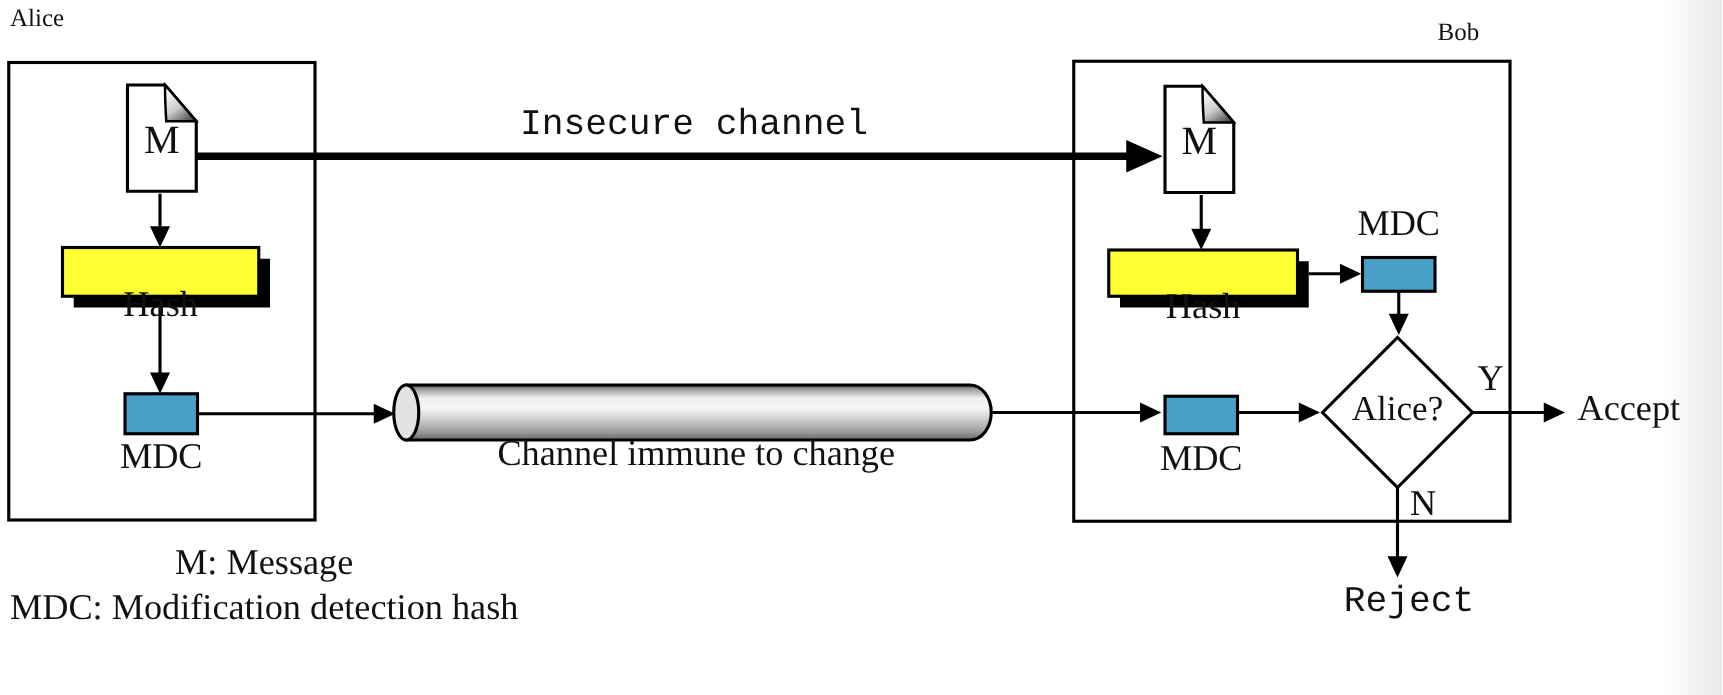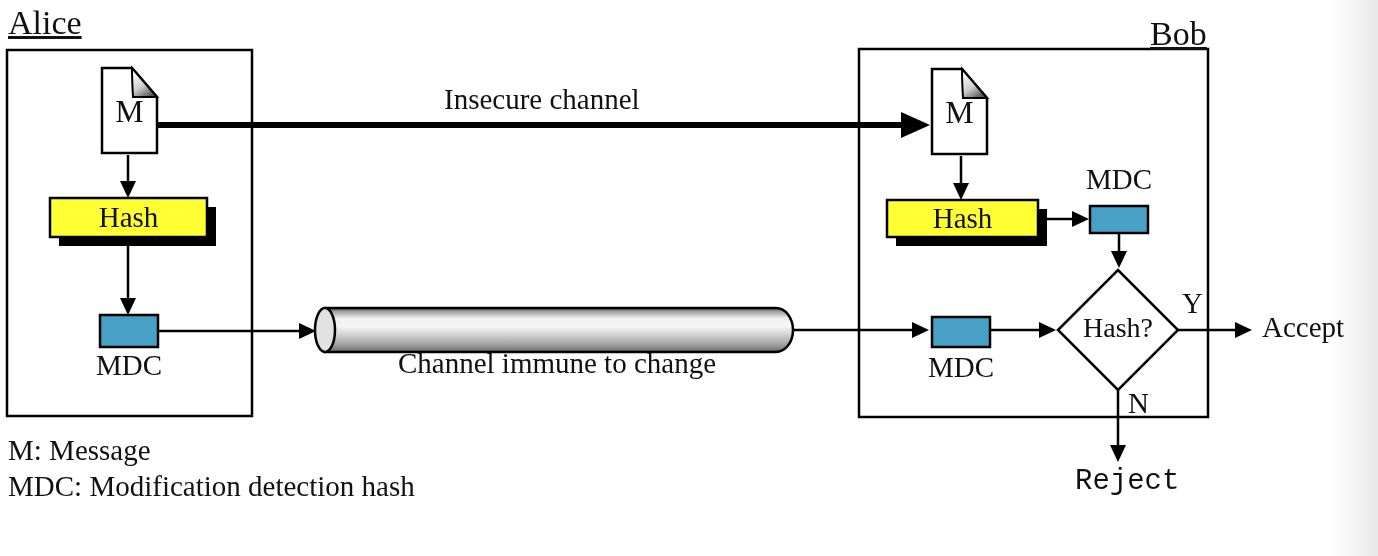--- a/index.html
+++ b/index.html
@@ -6,31 +6,31 @@
   .stage {
     position: relative;
     width: 1378px; height: 556px;
     background: #ffffff;
     font-family: "Liberation Serif", "DejaVu Serif", serif;
     color: #111111;
     overflow: hidden;
   }
   .stage svg.layer { position: absolute; left: 0; top: 0; }
   .lbl { position: absolute; white-space: nowrap; line-height: 1.1; }
-  .t30 { font-size: 34px; text-decoration: underline; }
+  .t30 { font-size: 20px; }
   .t29 { font-size: 29px; }
   .t28 { font-size: 28px; }
   .t32 { font-size: 32px; }
   .center { text-align: center; }
-  .flexc { display: flex; align-items: center; justify-content: center; }
+  .flexc { display: flex; align-items: center; justify-content: center; margin-top: 27px; }
   .page-edge {
     position: absolute; top: 0; right: 0; width: 48px; height: 556px;
     background: linear-gradient(to right, rgba(0,0,0,0), rgba(0,0,0,0.09));
   }
-  .legend { position: absolute; left: 8px; top: 432px; font-size: 29px; line-height: 36px; }
+  .legend { position: absolute; left: 8px; top: 432px; font-size: 29px; line-height: 36px; text-align: center; }
 </style>
 </head>
 <body>
 
 <div class="stage">
 
   <svg class="layer" width="1378" height="556" viewBox="0 0 1378 556">
     <defs>
       <linearGradient id="cyl" x1="0" y1="0" x2="0" y2="1">
         <stop offset="0%" stop-color="#4a4a4a"></stop>
@@ -109,34 +109,34 @@
     <line x1="1178" y1="330" x2="1237" y2="330" stroke="#000" stroke-width="2.5"></line>
     <polygon points="1252,330 1235,322 1235,338" fill="#000"></polygon>
 
     <line x1="1118" y1="390" x2="1118" y2="447" stroke="#000" stroke-width="2.5"></line>
     <polygon points="1118,462 1110,445 1126,445" fill="#000"></polygon>
   </svg>
 
   <div class="lbl t30" style="left:8px; top:4px;">Alice</div>
   <div class="lbl t30" style="left:1150px; top:15px;">Bob</div>
 
-  <div class="lbl t29" style="left:444px; top:84px;">Insecure channel</div>
+  <div class="lbl t29" style="left:416px; top:84px;font-family:Liberation Mono, monospace;">Insecure channel</div>
   <div class="lbl t29 center" style="left:372px; top:348px; width:370px;">Channel immune to change</div>
 
   <div class="lbl t32 center" style="left:102px; top:94px; width:55px;">M</div>
   <div class="lbl t32 center" style="left:932px; top:95px; width:55px;">M</div>
 
   <div class="lbl t29 flexc" style="left:50px; top:198px; width:157px; height:39px;">Hash</div>
   <div class="lbl t29 flexc" style="left:887px; top:200px; width:151px; height:37px;">Hash</div>
 
   <div class="lbl t29 center" style="left:71px; top:350px; width:116px;">MDC</div>
   <div class="lbl t29 center" style="left:903px; top:352px; width:116px;">MDC</div>
   <div class="lbl t29 center" style="left:1061px; top:164px; width:116px;">MDC</div>
 
-  <div class="lbl t28 center" style="left:1058px; top:313px; width:120px;">Hash?</div>
+  <div class="lbl t28 center" style="left:1058px; top:313px; width:120px;">Alice?</div>
   <div class="lbl t29" style="left:1182px; top:288px;">Y</div>
   <div class="lbl t29" style="left:1128px; top:388px;">N</div>
   <div class="lbl t29" style="left:1262px; top:312px;">Accept</div>
   <div class="lbl t29" style="left:1075px; top:466px;font-family:Liberation Mono, monospace;">Reject</div>
 
   <div class="legend">
     <div>M: Message</div>
     <div>MDC: Modification detection hash</div>
   </div>
 

